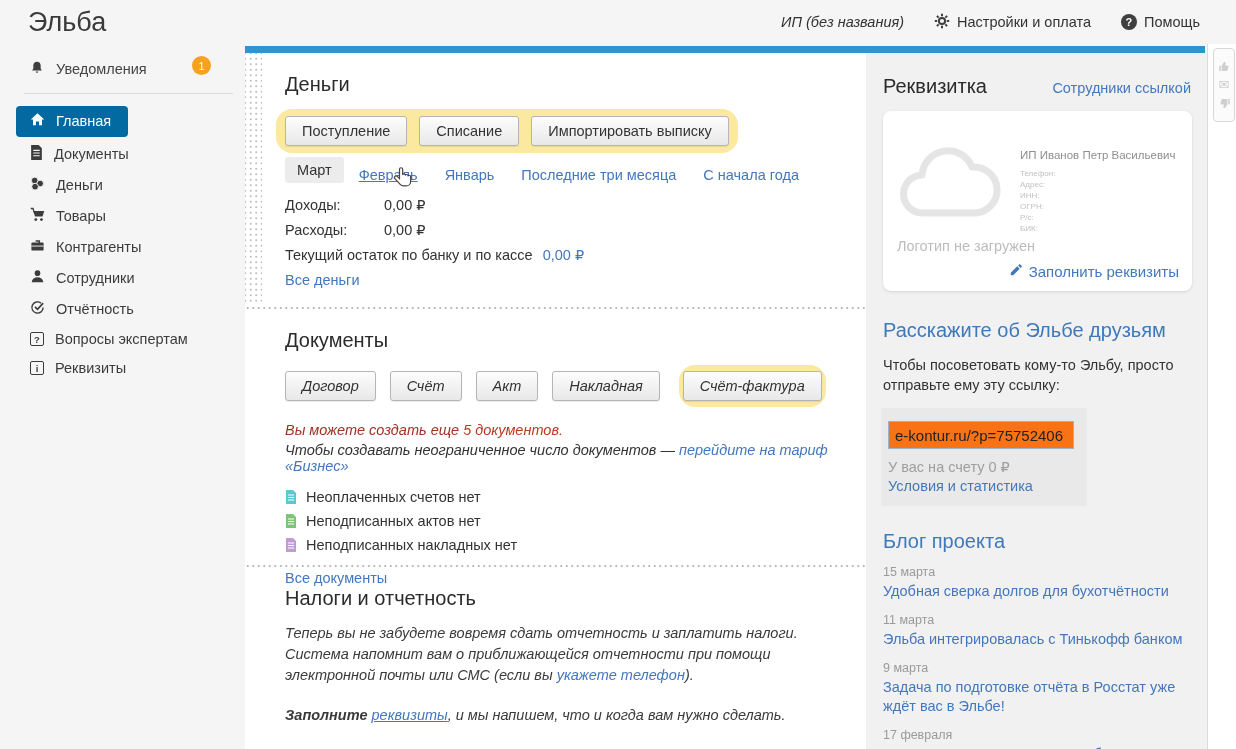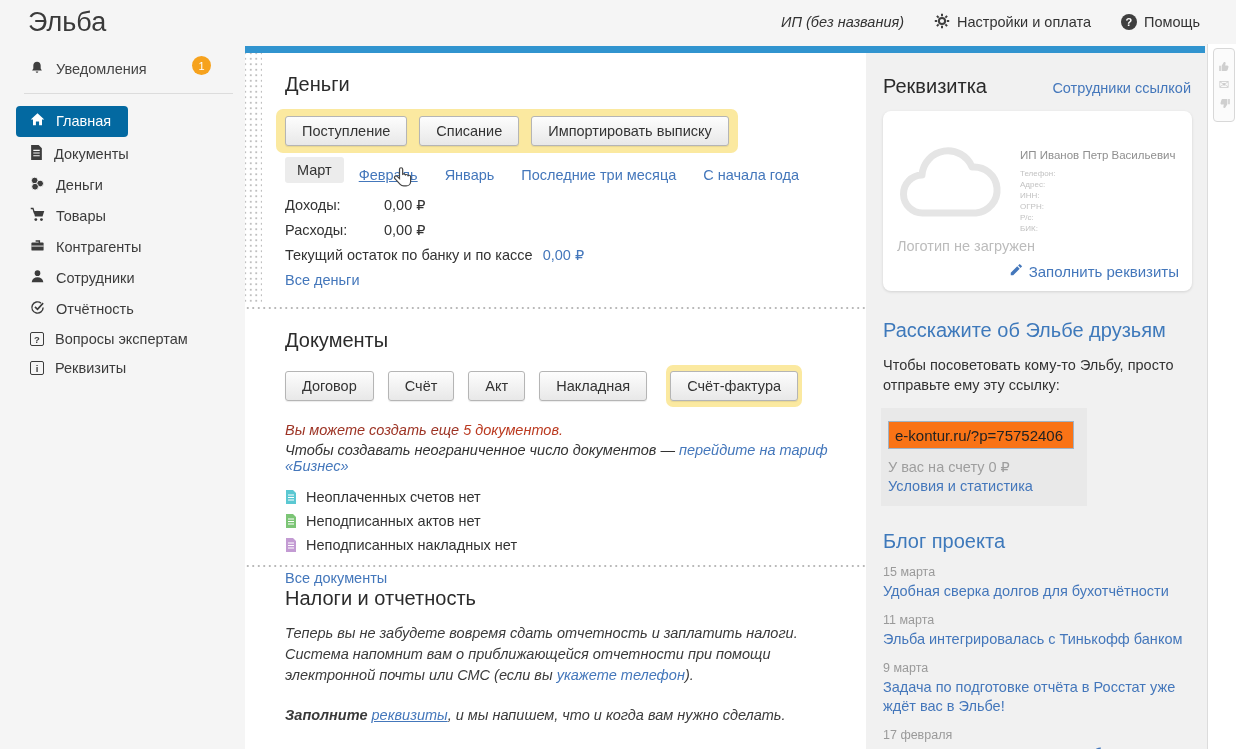--- a/index.html
+++ b/index.html
@@ -37,33 +37,33 @@
   .bluebar { position:absolute; left:245px; top:46px; width:960px; height:7px; background:#3194cf; }
   .panel { position:absolute; left:245px; top:53px; width:621px; bottom:0; background:#fff; }
   .dots-v { position:absolute; left:0; top:0; width:17px; height:252px;
     background-image:radial-gradient(circle,#bfbfbf 1.1px,transparent 1.4px); background-size:5.5px 5.5px; background-position:3px 3px; }
   .dotdiv { height:4px; background-image:radial-gradient(circle,#b9b9b9 1.1px,transparent 1.4px);
     background-size:5.5px 4px; background-position:0 1px; }
   .section { padding:20px 30px 0 40px; position:relative; }
   .sec-money { height:252px; }
   .sec-docs { height:254px; }
   h2.sec-title { font-size:20px; font-weight:400; color:#2b2b2b; margin-bottom:13px; }
-  .hl-wrap { display:inline-flex; align-items:center; gap:12px; background:#fbe9a0; border-radius:7px; padding:7px 9px; margin-left:-9px; }
+  .hl-wrap { display:inline-flex; align-items:center; gap:12px; background:#fbe9a0; border-radius:16px; padding:7px 9px; margin-left:-9px; }
   .btn { display:inline-block; background:linear-gradient(#fdfdfd,#e8e8e8); border:1px solid #b5b5b5; border-radius:3px;
     padding:6px 16px; font-size:14.5px; color:#333; box-shadow:0 1px 1px rgba(0,0,0,.08); cursor:pointer; white-space:nowrap; }
   .tabs { margin-top:4px; display:flex; align-items:flex-end; }
   .tab { margin-right:27px; }
   .tab-selected { background:#ececec; border-radius:3px; padding:5px 12px; margin-right:15px; color:#333; }
   .stats { margin-top:14px; }
   .stat-row { margin-bottom:9px; }
   .stat-label { display:inline-block; width:95px; }
   .balance-row { margin-top:2px; }
   .balance-row .link { margin-left:6px; }
   .all-link { display:inline-block; margin-top:9px; }
-  .doc-btn-row { display:flex; align-items:center; }
+  .doc-btn-row { display:flex; align-items:center;font-style:italic; }
   .doc-btn-row .btn { margin-right:14px; }
   .doc-btn-row .hl-wrap { margin-left:5px; padding:6px 4px; }
   .doc-btn-row .hl-wrap .btn { margin-right:0; }
   .red-line { font-style:italic; color:#9c3223; margin-top:15px; }
   .red-line .count { color:#bb3a20; }
   .gray-line { font-style:italic; color:#333; margin-top:4px; }
   .gray-line .link { font-style:italic; }
   .doc-list { margin-top:15px; }
   .doc-item { display:flex; align-items:center; gap:9px; margin-bottom:8px; }
   .taxes p { font-style:italic; line-height:21px; color:#3a3a3a; }

